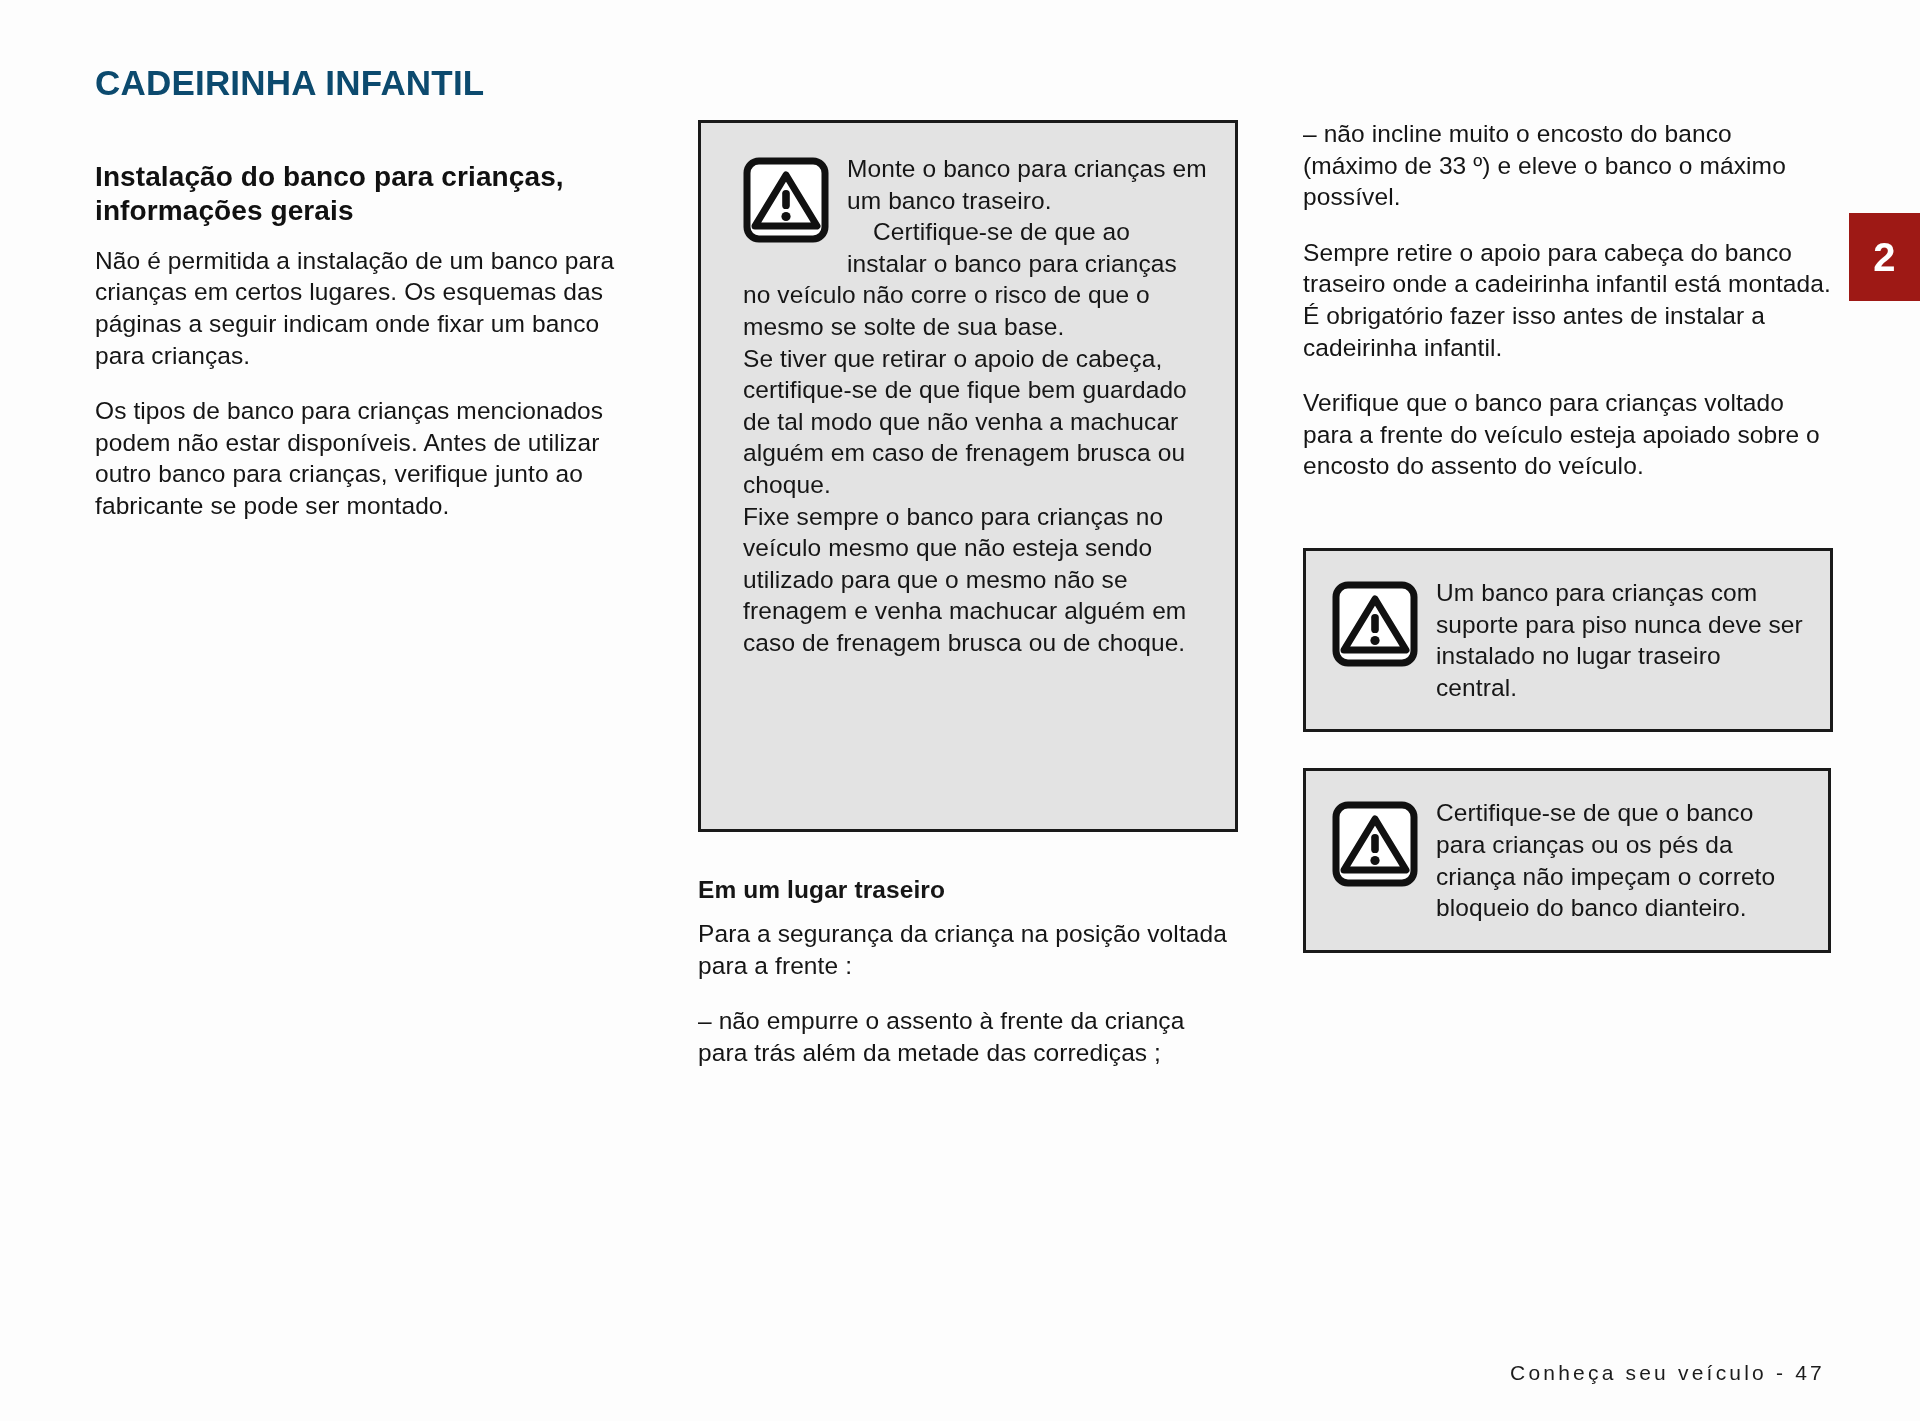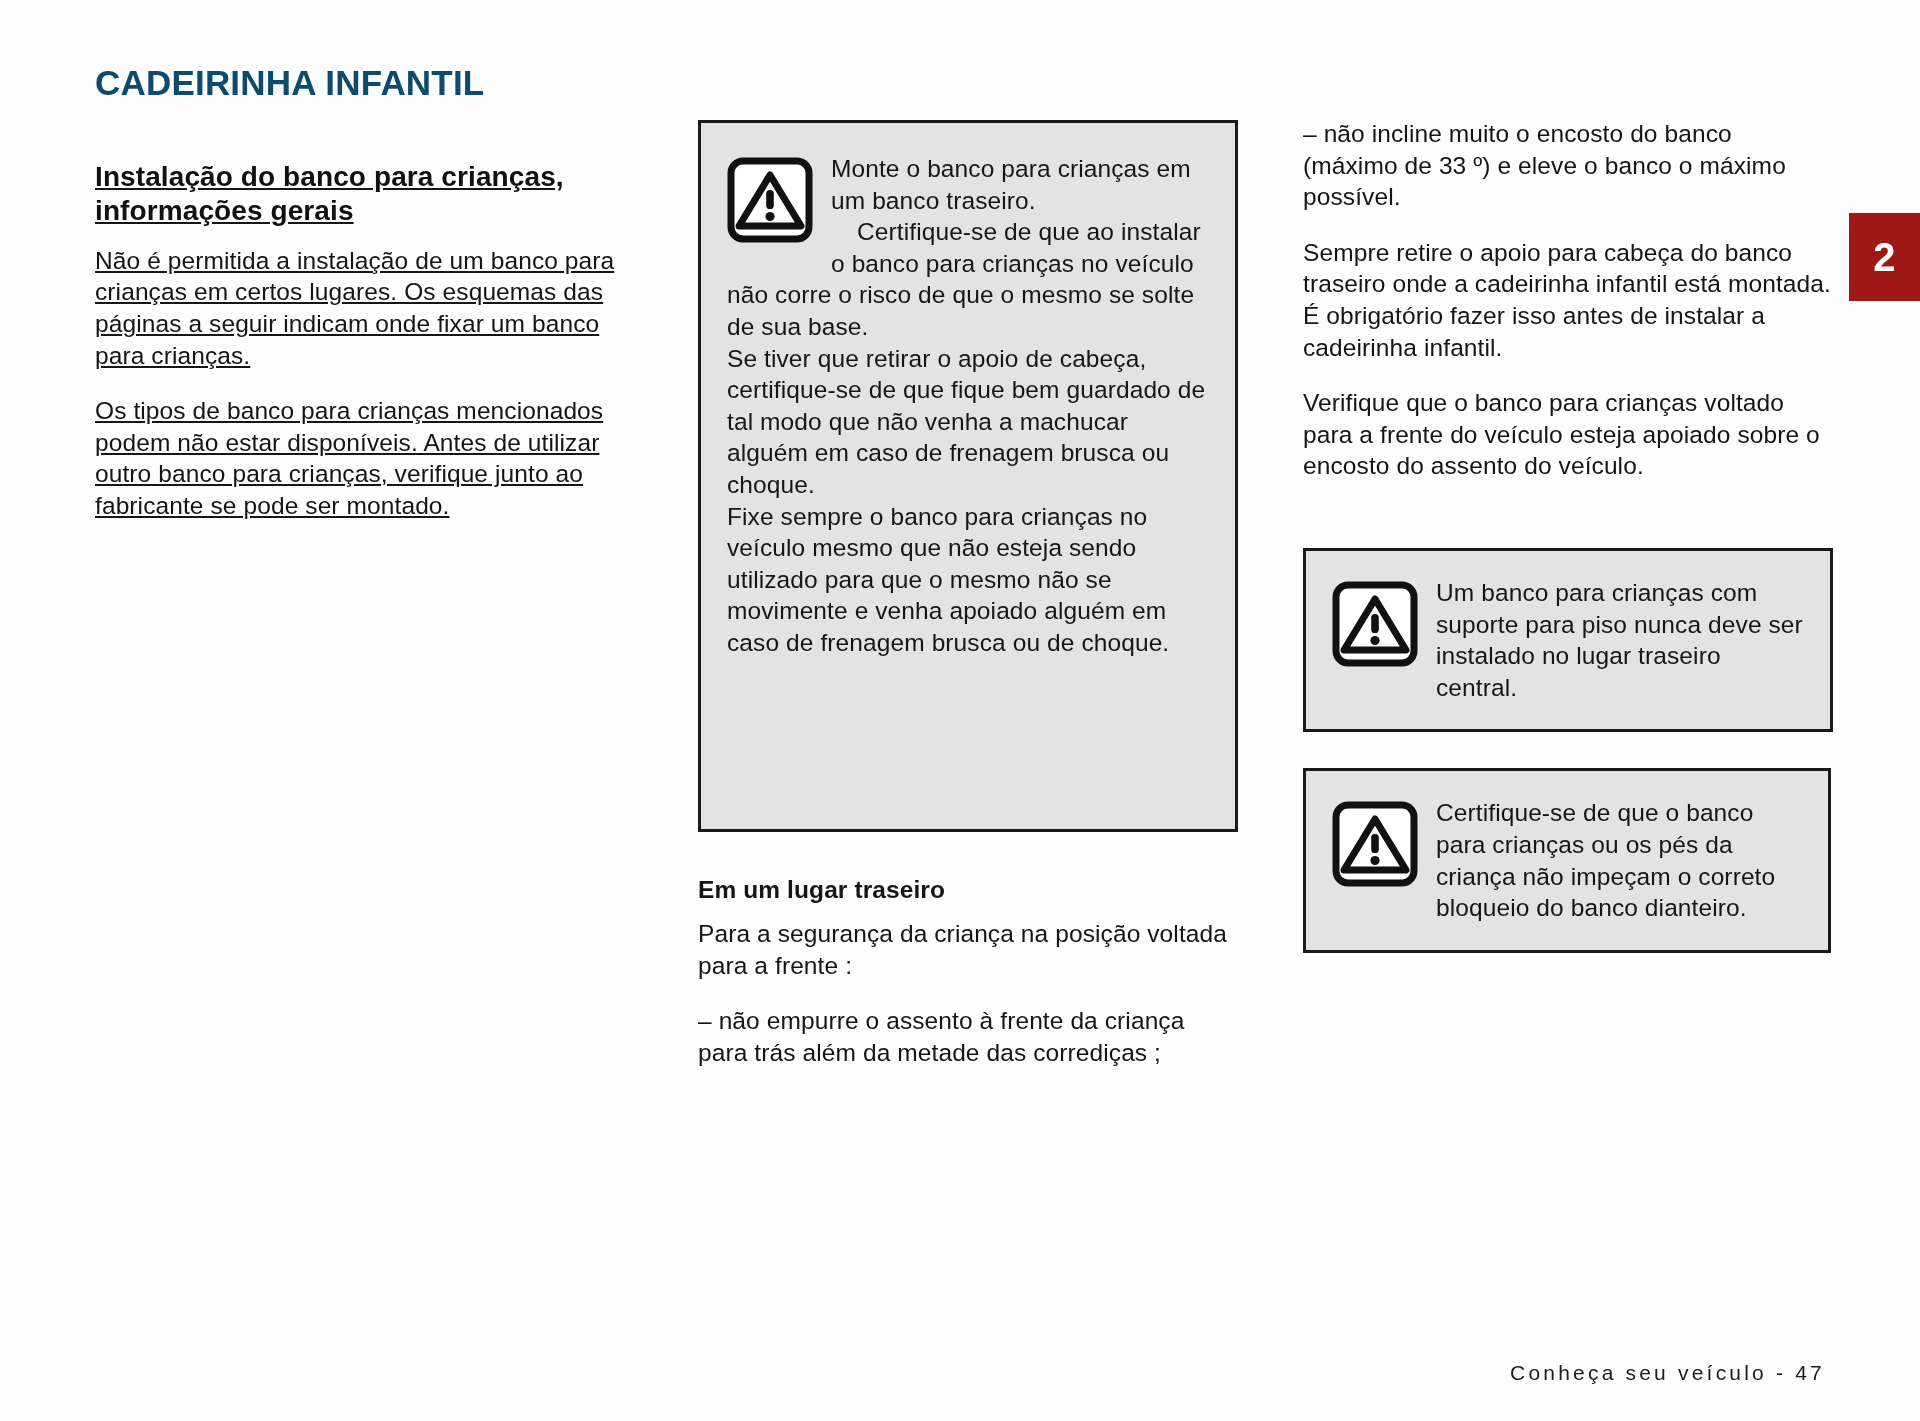--- a/index.html
+++ b/index.html
@@ -31,21 +31,21 @@
     font-weight: 700;
     letter-spacing: 0.2px;
     color: #0c4a6e;
   }
 
   
   .col {
     position: absolute;
     top: 120px;
   }
-  .col-1 { left: 95px;   width: 520px; text-decoration: underline; }
+  .col-1 { left: 95px;   width: 520px; }
   .col-2 { left: 698px;  width: 540px; }
   .col-3 { left: 1303px; width: 530px; }
 
   .col-1 { top: 160px; }
   .col-2 { top: 120px; }
   .col-3 { top: 118px; }
 
   .sec-head {
     font-size: 28px;
     font-weight: 700;
@@ -90,21 +90,21 @@
     letter-spacing: 0.1px;
     text-align: left;
   }
   .warn-strong { font-weight: 700; }
 
   
   #warn-box-main {
     width: 540px;
     height: 712px;
   }
-  #warn-box-main .warn-inner { padding: 30px 28px 20px 26px; }
+  #warn-box-main .warn-inner { padding: 30px 28px 20px 42px; }
 
   #warn-box-floor   { width: 530px; }
   #warn-box-feet    { width: 528px; }
 
   
   .gap-a { height: 42px; }
   .gap-b { height: 36px; }
 
   
   .chapter-tab {
@@ -161,21 +161,21 @@
             <circle cx="43" cy="59.5" r="4.6" fill="#111111"></circle>
           </svg>
         </span>
         <div class="warn-text">
           <span>Monte o banco para crianças em um banco traseiro.</span>
           <br>
           <span style="display:inline-block;width:26px"></span><span>Certifique-se de que ao instalar o banco para crianças no veículo não corre o risco de que o mesmo se solte de sua base.</span>
           <br>
           <span>Se tiver que retirar o apoio de cabeça, certifique-se de que fique bem guardado de tal modo que não venha a machucar alguém em caso de frenagem brusca ou choque.</span>
           <br>
-          <span>Fixe sempre o banco para crianças no veículo mesmo que não esteja sendo utilizado para que o mesmo não se movimente e venha apoiado alguém em caso de frenagem brusca ou de choque.</span>
+          <span>Fixe sempre o banco para crianças no veículo mesmo que não esteja sendo utilizado para que o mesmo não se frenagem e venha machucar alguém em caso de frenagem brusca ou de choque.</span>
         </div>
       </div>
     </div>
 
     <div style="height:44px"></div>
 
     <h3 class="sub-head">Em um lugar traseiro</h3>
     <p class="body">Para a segurança da criança na posição voltada para a frente :</p>
     <p class="body">–  não empurre o assento à frente da criança para trás além da metade das corrediças ;</p>
   </div>

